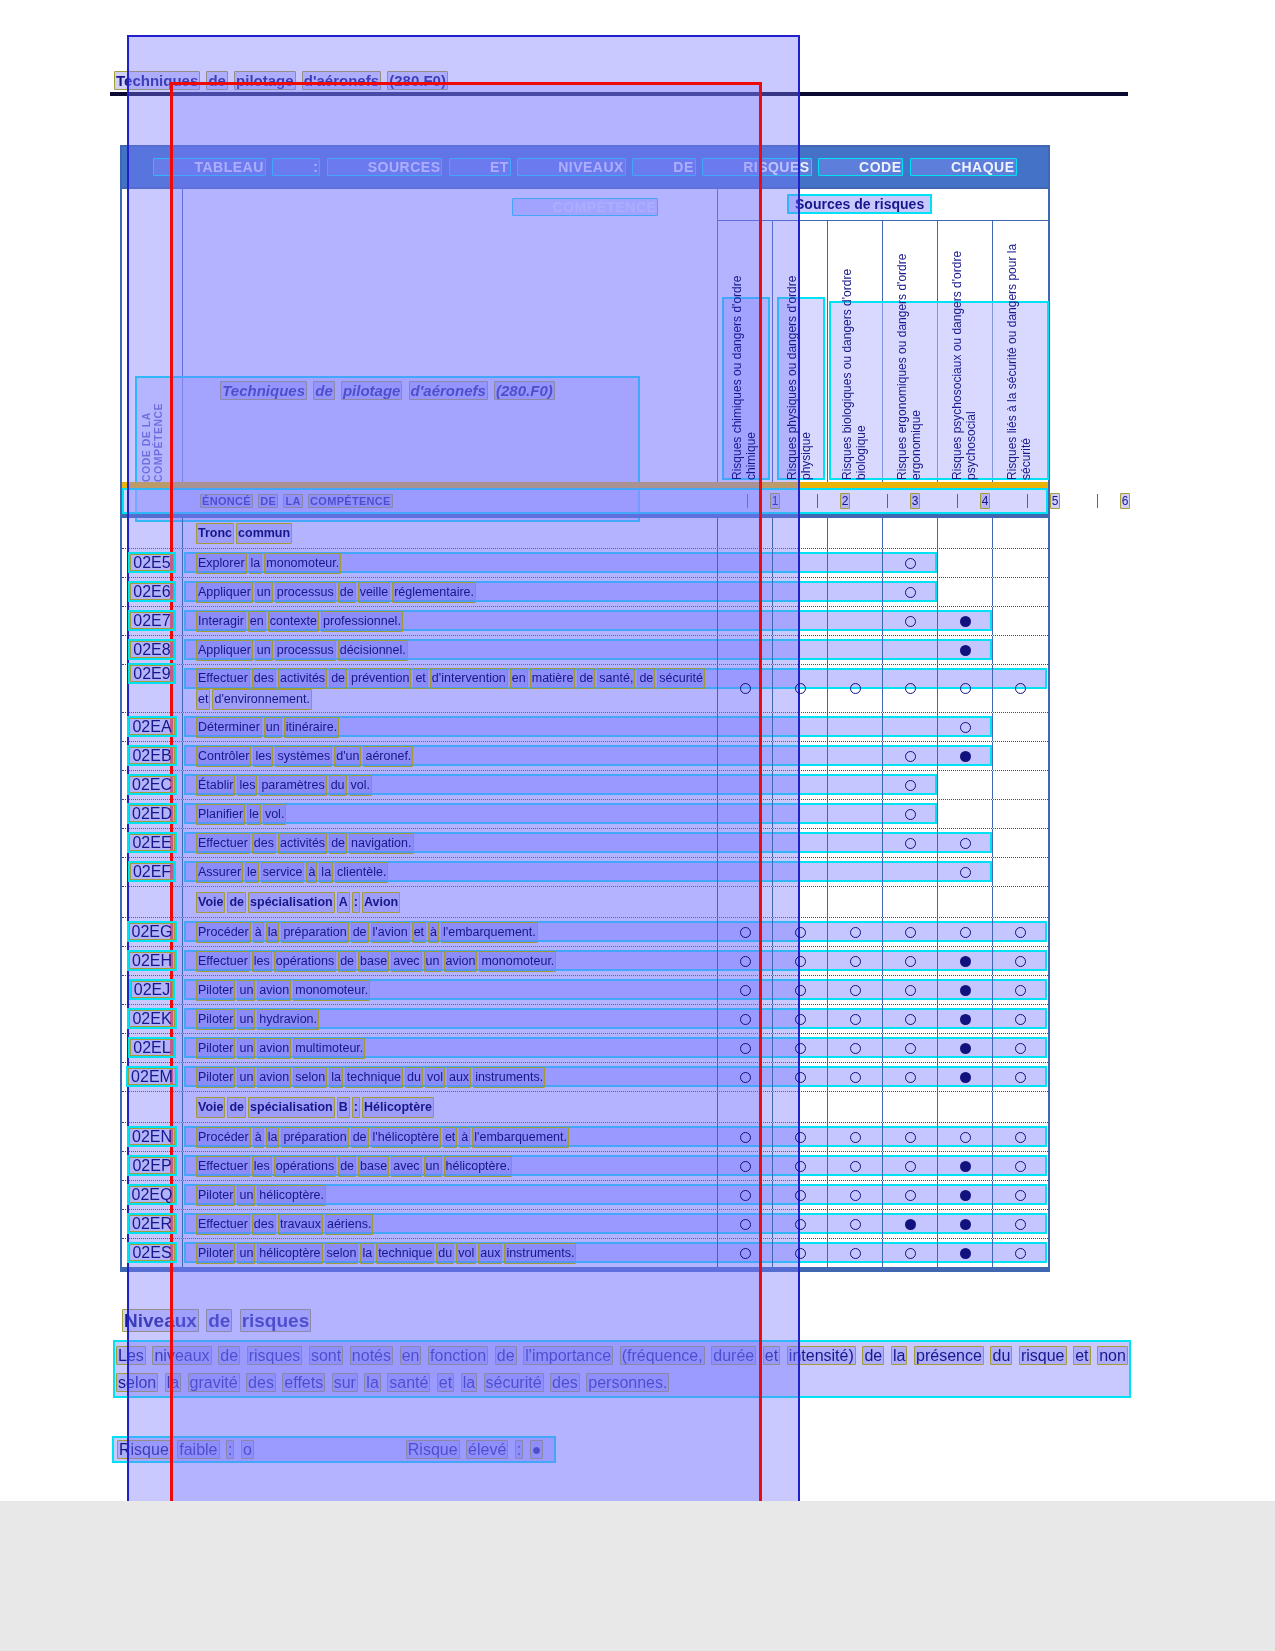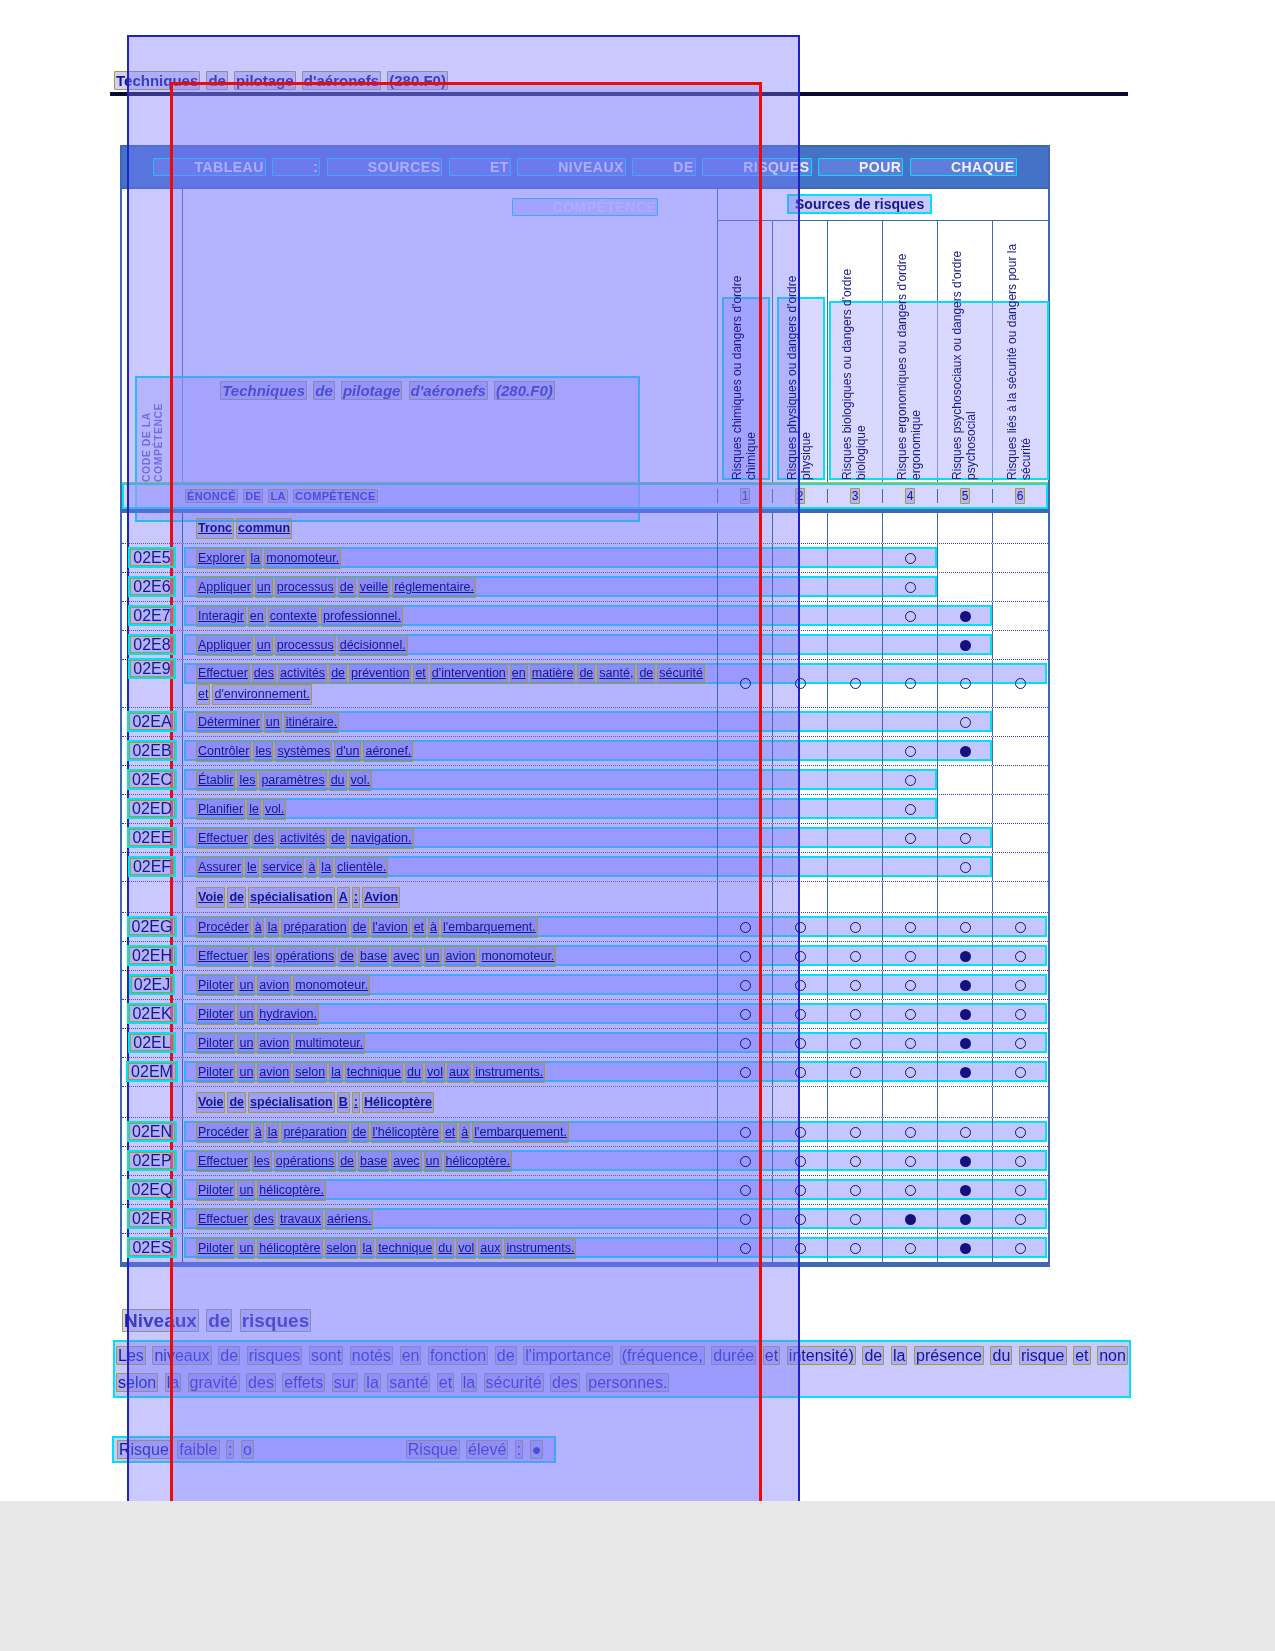--- a/index.html
+++ b/index.html
@@ -39,38 +39,38 @@
   .vtext{writing-mode:vertical-rl;transform:rotate(180deg);font-size:12px;line-height:1.18;
          color:#17178c;max-height:250px;}
   .codehdr{position:absolute;left:6px;top:158px;bottom:0;width:48px;display:flex;
            align-items:flex-end;justify-content:center;}
   .codehdr .vtext{font-size:10.5px;font-weight:bold;letter-spacing:.5px;}
   .proghl{position:absolute;left:13px;top:187px;width:505px;height:146px;
           border:2px solid #00e1f4;background:rgba(186,186,255,.5);box-sizing:border-box;}
   .progtitle{padding-top:4px;text-align:center;font-size:15px;font-weight:bold;font-style:italic;}
   
   .enonce{position:relative;display:grid;grid-template-columns:60px 535px repeat(6,55px);
-          height:26px;align-items:center;border-top:1px solid #eab308;border-bottom:4px solid #3f67b2;
-          background:rgba(186,186,255,.6);box-shadow:inset 0 0 0 2px #00e1f4;}
+          height:26px;align-items:center;border-top:6px solid #eab308;border-bottom:4px solid #3f67b2;
+          background:rgba(186,186,255,.6);box-shadow:inset 0 0 0 2px #00e1f4;gap:15px;}
   .enonce .lbl{grid-column:2;font-size:11px;font-weight:bold;letter-spacing:.3px;padding-left:2px;}
   .c-num{text-align:center;font-size:12px;border-left:1px solid #3f67b2;}
   
   .trow{position:relative;display:grid;grid-template-columns:60px 535px repeat(6,55px);
         min-height:28px;align-items:center;border-top:1px dotted #3b3bb0;}
   .trow.first{border-top:none;}
   .trow.sec{min-height:30px;}
   .trow.tall{min-height:44px;align-items:start;}
   .rowhl{position:absolute;left:62px;top:3px;height:21px;border:2px solid #00e1f4;
          background:rgba(182,182,255,.8);box-sizing:border-box;z-index:0;}
   .c-code{z-index:1;text-align:center;font-size:16px;}
   .c-code .cb{border:2px solid #00e1f4;box-shadow:inset 0 0 0 1px rgba(163,155,46,.95);
               background:rgba(160,160,245,.55);padding:0 3px;}
   .c-desc{z-index:1;font-size:12.5px;padding:2px 6px 2px 12px;line-height:19px;
           border-left:1px solid #3f67b2;align-self:stretch;display:flex;flex-wrap:wrap;
-          align-content:center;align-items:center;text-decoration:underline;}
+          align-content:center;align-items:center;}
   .trow.tall .c-desc{align-content:flex-start;padding-top:3px;}
   .sec .c-desc{font-weight:bold;}
   .c-m{z-index:1;border-left:1px solid #3f67b2;align-self:stretch;display:flex;
        align-items:center;justify-content:center;}
   .mo{width:11px;height:11px;border:1.6px solid #12127e;border-radius:50%;box-sizing:border-box;}
   .mf{width:11px;height:11px;background:#12127e;border-radius:50%;}
   
   .nheading{position:absolute;left:113px;top:1310px;font-size:19px;font-weight:bold;margin-left:8px;}
   .npara{position:absolute;left:113px;top:1340px;width:1014px;text-align:justify;
          font-size:16px;line-height:27px;}
@@ -88,21 +88,21 @@
 <body>
 
 <div class="page">
 
   <div class="layer">
 
     <div class="doc-head"><span class="wb">Techniques</span> <span class="wb">de</span> <span class="wb">pilotage</span> <span class="wb">d'aéronefs</span> <span class="wb">(280.F0)</span> </div>
     <div class="rule top"></div>
 
     <div class="tbl">
-      <div class="titlebar"><span class="wb">TABLEAU</span> <span class="wb">:</span> <span class="wb">SOURCES</span> <span class="wb">ET</span> <span class="wb">NIVEAUX</span> <span class="wb">DE</span> <span class="wb">RISQUES</span> <span class="wb">POUR</span> <span class="wb">CHAQUE</span> <span class="wb">COMPÉTENCE</span> </div>
+      <div class="titlebar"><span class="wb">TABLEAU</span> <span class="wb">:</span> <span class="wb">SOURCES</span> <span class="wb">ET</span> <span class="wb">NIVEAUX</span> <span class="wb">DE</span> <span class="wb">RISQUES</span> <span class="wb">CODE</span> <span class="wb">CHAQUE</span> <span class="wb">COMPÉTENCE</span> </div>
 
       <div class="thead">
         <div class="vline" style="left:60px"></div>
         <div class="vline" style="left:595px"></div>
         <div class="vline part" style="left:650px"></div>
         <div class="vline part" style="left:705px"></div>
         <div class="vline part" style="left:760px"></div>
         <div class="vline part" style="left:815px"></div>
         <div class="vline part" style="left:870px"></div>
         <div class="srcline"></div>

